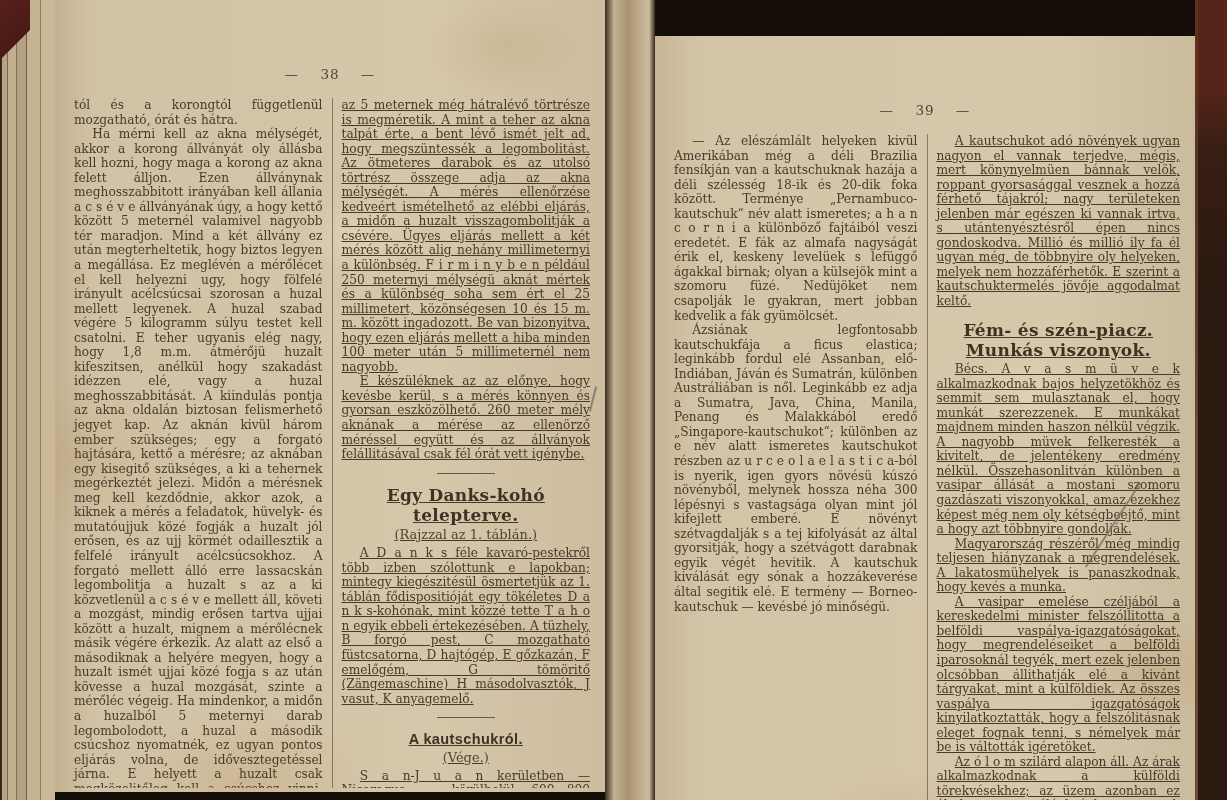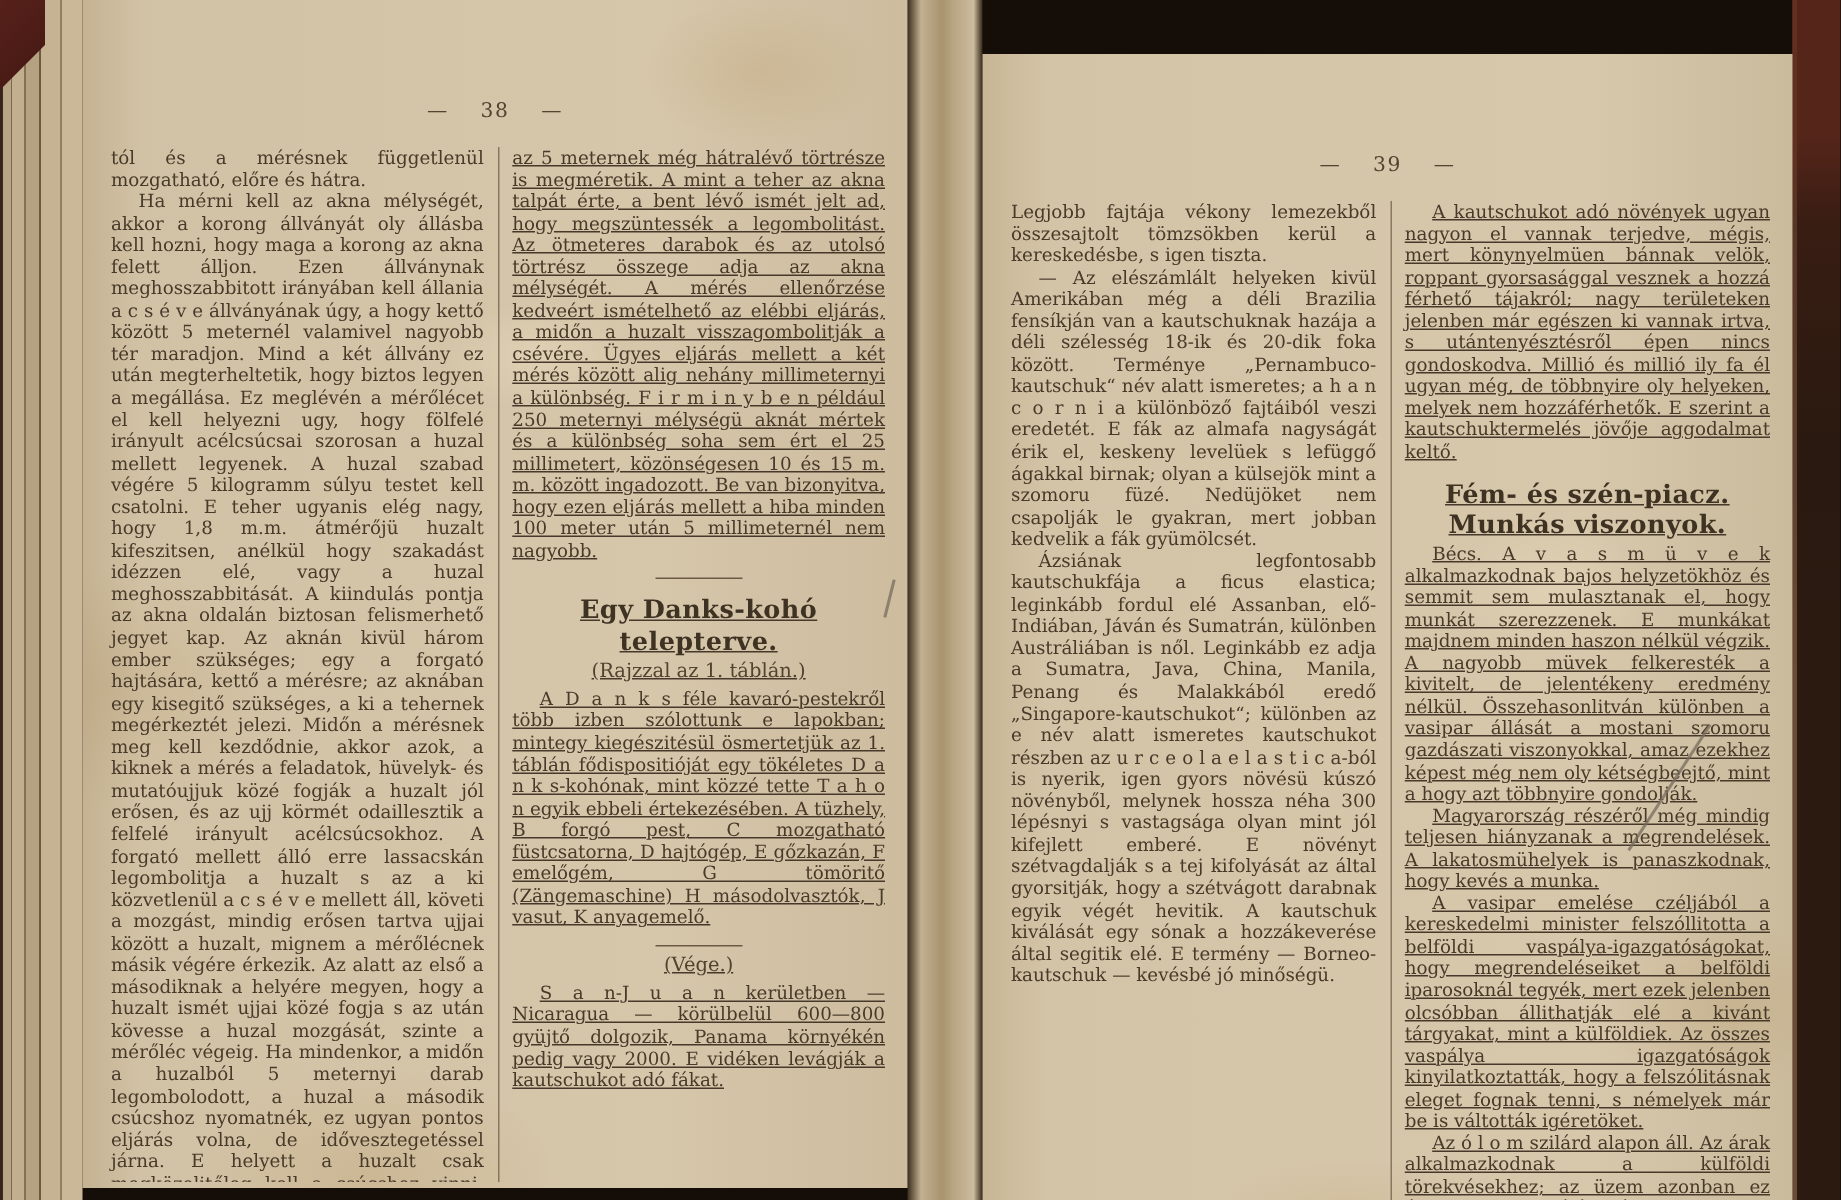--- a/index.html
+++ b/index.html
@@ -102,41 +102,42 @@
 
 <div class="edges-left"></div>
 <div class="cover-corner"></div>
 <div class="gutter"></div>
 <div class="edges-right"></div>
 
 <div class="page page-left">
   <div class="page-number">— 38 —</div>
   <div class="cols">
     <div class="col">
-        <p class="pn">tól és a mérésnek függetlenül mozgatható, előre és hátra.</p>
+        <p class="pn">tól és a korongtól függetlenül mozgatható, órát és hátra.</p>
         <p class="p">Ha mérni kell az akna mélységét, akkor a korong állványát oly állásba kell hozni, hogy maga a korong az akna felett álljon. Ezen állványnak meghosszabbitott irányában kell állania a c s é v e állványának úgy, a hogy kettő között 5 meternél valamivel nagyobb tér maradjon. Mind a két állvány ez után megterheltetik, hogy biztos legyen a megállása. Ez meglévén a mérőlécet el kell helyezni ugy, hogy fölfelé irányult acélcsúcsai szorosan a huzal mellett legyenek. A huzal szabad végére 5 kilogramm súlyu testet kell csatolni. E teher ugyanis elég nagy, hogy 1,8 m.m. átmérőjü huzalt kifeszitsen, anélkül hogy szakadást idézzen elé, vagy a huzal meghosszabbitását. A kiindulás pontja az akna oldalán biztosan felismerhető jegyet kap. Az aknán kivül három ember szükséges; egy a forgató hajtására, kettő a mérésre; az aknában egy kisegitő szükséges, a ki a tehernek megérkeztét jelezi. Midőn a mérésnek meg kell kezdődnie, akkor azok, a kiknek a mérés a feladatok, hüvelyk- és mutatóujjuk közé fogják a huzalt jól erősen, és az ujj körmét odaillesztik a felfelé irányult acélcsúcsokhoz. A forgató mellett álló erre lassacskán legombolitja a huzalt s az a ki közvetlenül a c s é v e mellett áll, követi a mozgást, mindig erősen tartva ujjai között a huzalt, mignem a mérőlécnek másik végére érkezik. Az alatt az első a másodiknak a helyére megyen, hogy a huzalt ismét ujjai közé fogja s az után kövesse a huzal mozgását, szinte a mérőléc végeig. Ha mindenkor, a midőn a huzalból 5 meternyi darab legombolodott, a huzal a második csúcshoz nyomatnék, ez ugyan pontos eljárás volna, de idővesztegetéssel járna. E helyett a huzalt csak megközelitőleg kell a csúcshoz vinni, kissé megállitani, s magát a mérőlécet tökéletes összevágásig odébb tolni. Ily módon 5 meternél valamivel nagyobb vagy kisebb darab gombolittatik le a huzalból, de végül is a több és a kevesebb, meglehetősen kiegyenlitik egymást. Midőn a teher az akna talpának közelébe érkezett, úgy hogy távolsága még körülbelül 5 meter és ennek egybizonyos része, akkor a bent lévő a künnlévőknek jelt ad, hogy a még hátralévő huzalrészt lassan és ovatosan legombolitsák. Természetes, hogy</p>
       </div>
     <div class="col">
         <p class="pn">az 5 meternek még hátralévő törtrésze is megméretik. A mint a teher az akna talpát érte, a bent lévő ismét jelt ad, hogy megszüntessék a legombolitást. Az ötmeteres darabok és az utolsó törtrész összege adja az akna mélységét. A mérés ellenőrzése kedveért ismételhető az elébbi eljárás, a midőn a huzalt visszagombolitják a csévére. Ügyes eljárás mellett a két mérés között alig nehány millimeternyi a különbség. F i r m i n y b e n például 250 meternyi mélységü aknát mértek és a különbség soha sem ért el 25 millimetert, közönségesen 10 és 15 m. m. között ingadozott. Be van bizonyitva, hogy ezen eljárás mellett a hiba minden 100 meter után 5 millimeternél nem nagyobb.</p>
+        <p class="p">E készüléknek az az előnye, hogy kevésbe kerül, s a mérés könnyen és gyorsan eszközölhető. 260 meter mély aknának a mérése az ellenörző méréssel együtt és az állványok felállitásával csak fél órát vett igénybe.</p>
         <div class="rule"></div>
         <h2 class="h">Egy Danks-kohó telepterve.</h2>
         <div class="sub">(Rajzzal az 1. táblán.)</div>
         <p class="p">A D a n k s féle kavaró-pestekről több izben szólottunk e lapokban; mintegy kiegészitésül ösmertetjük az 1. táblán fődispositióját egy tökéletes D a n k s-kohónak, mint közzé tette T a h o n egyik ebbeli értekezésében. A tüzhely, B forgó pest, C mozgatható füstcsatorna, D hajtógép, E gőzkazán, F emelőgém, G tömöritő (Zängemaschine) H másodolvasztók, J vasut, K anyagemelő.</p>
         <div class="rule"></div>
+        <h3 class="hs">A kautschukról.</h3>
         <div class="sub">(Vége.)</div>
         <p class="p">S a n-J u a n kerületben — Nicaragua — körülbelül 600—800 gyüjtő dolgozik, Panama környékén pedig vagy 2000. E vidéken levágják a kautschukot adó fákat.</p>
       </div>
   </div>
 </div>
 
 <div class="page page-right">
   <div class="page-number">— 39 —</div>
   <div class="cols">
     <div class="col">
-        <p class="pn">Legjobb fajtája vékony lemezekből összesajtolt tömzsökben kerül a kereskedésbe, s igen tiszta.</p>
         <p class="p">— Az elészámlált helyeken kivül Amerikában még a déli Brazilia fensíkján van a kautschuknak hazája a déli szélesség 18-ik és 20-dik foka között. Terménye „Pernambuco-kautschuk“ név alatt ismeretes; a h a n c o r n i a különböző fajtáiból veszi eredetét. E fák az almafa nagyságát érik el, keskeny levelüek s lefüggő ágakkal birnak; olyan a külsejök mint a szomoru füzé. Nedüjöket nem csapolják le gyakran, mert jobban kedvelik a fák gyümölcsét.</p>
         <p class="p">Ázsiának legfontosabb kautschukfája a ficus elastica; leginkább fordul elé Assanban, elő-Indiában, Jáván és Sumatrán, különben Austráliában is nől. Leginkább ez adja a Sumatra, Java, China, Manila, Penang és Malakkából eredő „Singapore-kautschukot“; különben az e név alatt ismeretes kautschukot részben az u r c e o l a  e l a s t i c a-ból is nyerik, igen gyors növésü kúszó növényből, melynek hossza néha 300 lépésnyi s vastagsága olyan mint jól kifejlett emberé. E növényt szétvagdalják s a tej kifolyását az által gyorsitják, hogy a szétvágott darabnak egyik végét hevitik. A kautschuk kiválását egy sónak a hozzákeverése által segitik elé. E termény — Borneo-kautschuk — kevésbé jó minőségü.</p>
       </div>
     <div class="col">
         <p class="p">A kautschukot adó növények ugyan nagyon el vannak terjedve, mégis, mert könynyelmüen bánnak velök, roppant gyorsasággal vesznek a hozzá férhető tájakról; nagy területeken jelenben már egészen ki vannak irtva, s utántenyésztésről épen nincs gondoskodva. Millió és millió ily fa él ugyan még, de többnyire oly helyeken, melyek nem hozzáférhetők. E szerint a kautschuktermelés jövője aggodalmat keltő.</p>
         <h2 class="h">Fém- és szén-piacz. Munkás viszonyok.</h2>
         <p class="p">Bécs. A v a s m ü v e k alkalmazkodnak bajos helyzetökhöz és semmit sem mulasztanak el, hogy munkát szerezzenek. E munkákat majdnem minden haszon nélkül végzik. A nagyobb müvek felkeresték a kivitelt, de jelentékeny eredmény nélkül. Összehasonlitván különben a vasipar állását a mostani szomoru gazdászati viszonyokkal, amaz ezekhez képest még nem oly kétségbeejtő, mint a hogy azt többnyire gondolják.</p>
         <p class="p">Magyarország részéről még mindig teljesen hiányzanak a megrendelések. A lakatosmühelyek is panaszkodnak, hogy kevés a munka.</p>
         <p class="p">A vasipar emelése czéljából a kereskedelmi minister felszóllitotta a belföldi vaspálya-igazgatóságokat, hogy megrendeléseiket a belföldi iparosoknál tegyék, mert ezek jelenben olcsóbban állithatják elé a kivánt tárgyakat, mint a külföldiek. Az összes vaspálya igazgatóságok kinyilatkoztatták, hogy a felszólitásnak eleget fognak tenni, s némelyek már be is váltották igéretöket.</p>
         <p class="p">Az ó l o m szilárd alapon áll. Az árak alkalmazkodnak a külföldi törekvésekhez; az üzem azonban ez által nem nyert élénkségben s ez csak is akkor állhat ismét be, ha a gépipar és az épités ismét uj életre ébrednek.</p>

